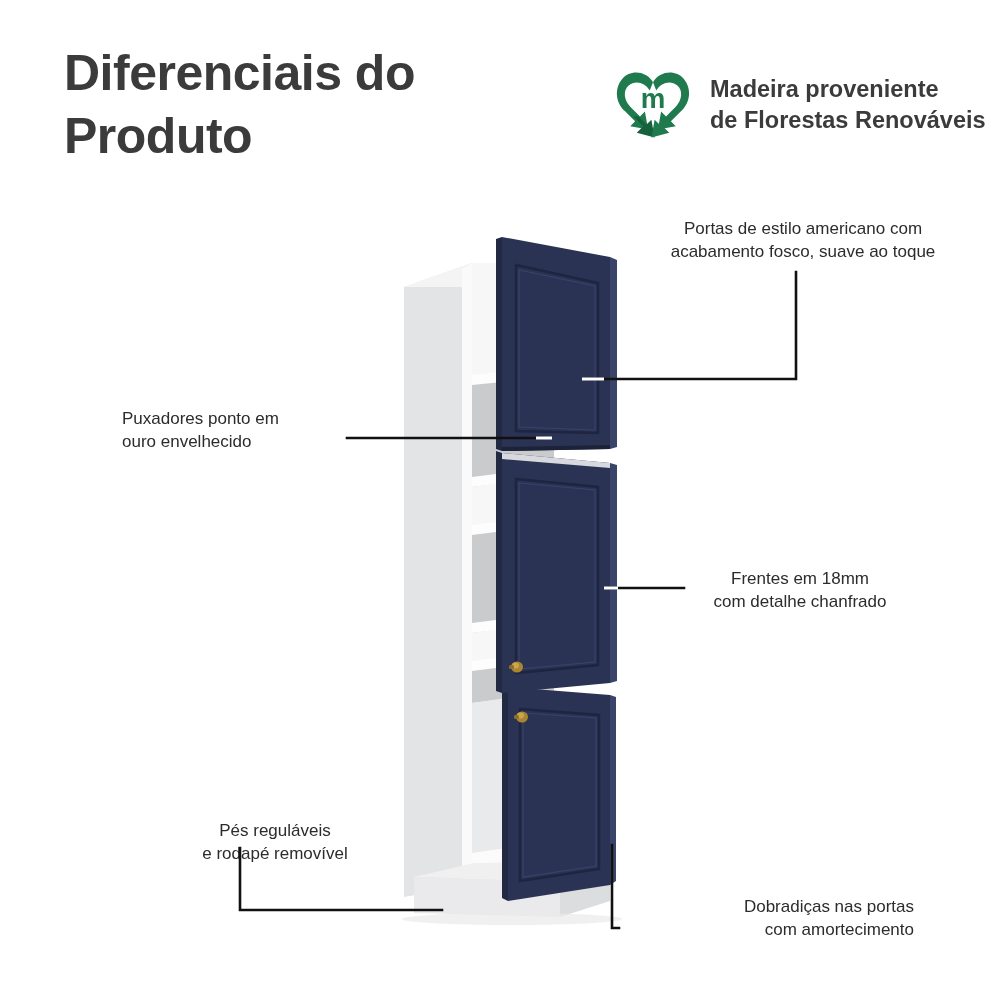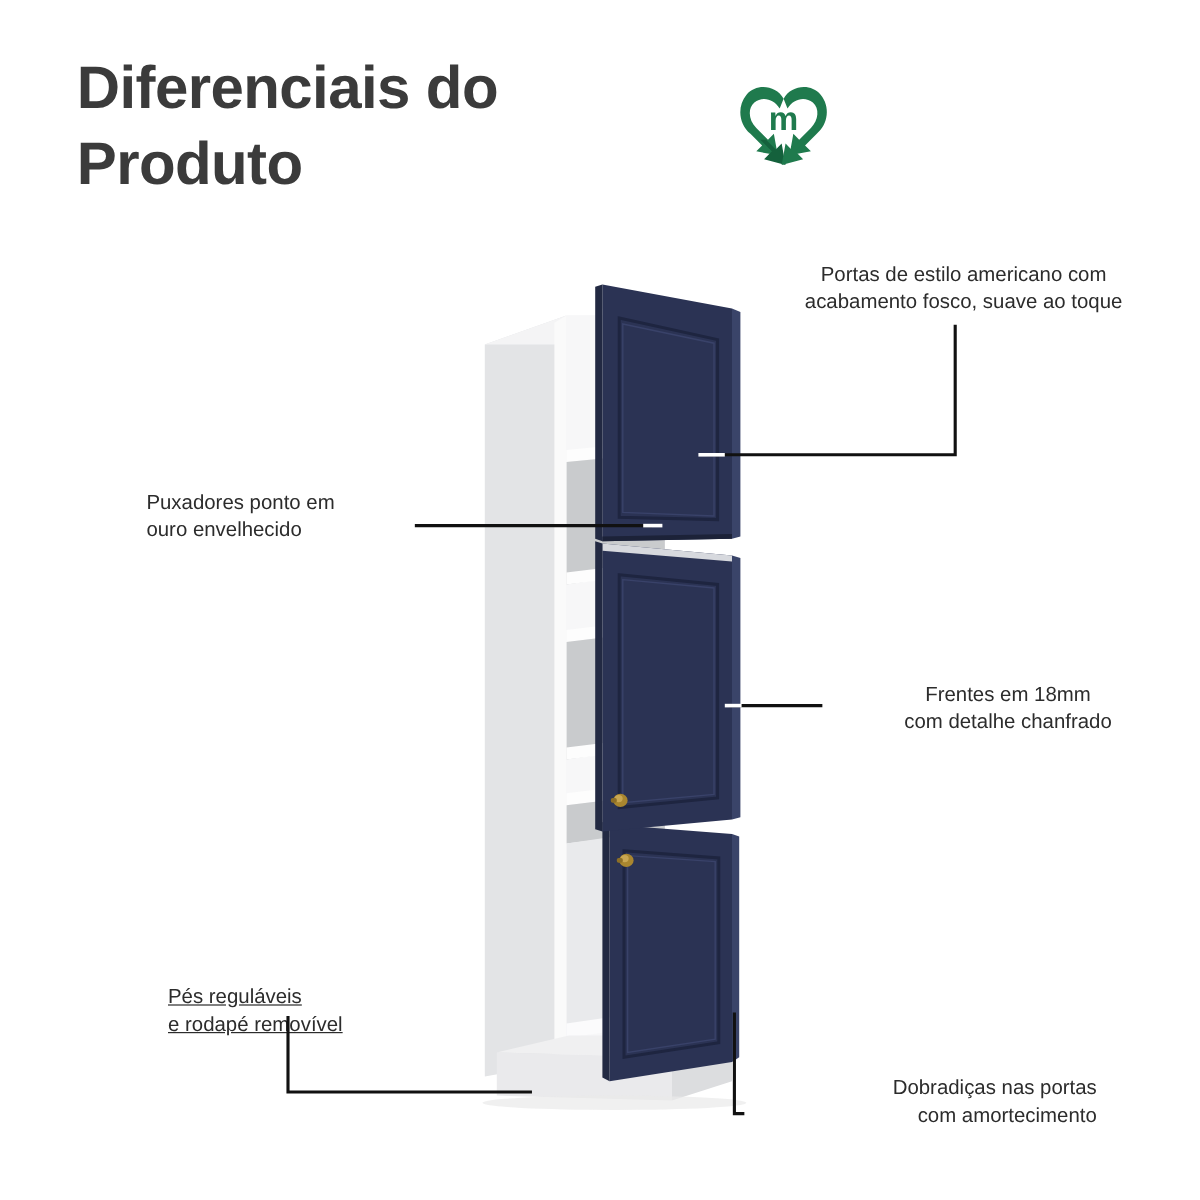--- a/index.html
+++ b/index.html
@@ -60,22 +60,22 @@
     font-size: 17px;
     line-height: 1.35;
     color: #2c2c2c;
     white-space: pre-line;
   }
   .callout.right { text-align: center; }
   .callout.left  { text-align: center; }
 
   #callout-doors      { left: 596px; top: 218px; width: 390px; text-align: center; }
   #callout-handles    { left: 110px; top: 408px; width: 250px; text-align: left; }
-  #callout-fronts     { left: 678px; top: 568px; width: 300px; text-align: center; }
-  #callout-feet       { left: 128px; top: 820px; width: 270px; text-align: left; text-decoration: underline; }
+  #callout-fronts     { left: 638px; top: 568px; width: 300px; text-align: center; }
+  #callout-feet       { left: 128px; top: 820px; width: 270px; text-align: center; }
   #callout-hinges     { left: 612px; top: 896px; width: 290px; text-align: right; }
 
   
   #leaders {
     position: absolute;
     left: 0; top: 0;
     width: 1000px; height: 1000px;
     pointer-events: none;
   }
 
@@ -106,20 +106,22 @@
         <path d="M50 20 C58 6 78 4 88 16 C98 28 96 46 84 56 L72 68 L78 74 L56 78 L60 56 L66 62 L78 50
                  C86 42 87 30 80 24 C72 17 60 20 54 30 Z" fill="#1f7a4d"></path>
 
         <path d="M26 62 L38 74 L30 82 L52 88 L48 66 L42 72 L32 62 Z" fill="#14613c"></path>
 
         <path d="M74 62 L62 74 L70 82 L48 88 L52 66 L58 72 L68 62 Z" fill="#1f7a4d"></path>
 
         <text x="50" y="52" text-anchor="middle" font-family="Liberation Sans, sans-serif" font-size="34" font-weight="bold" fill="#1f7a4d">m</text>
       </svg>
     </div>
+    <div id="eco-text">Madeira proveniente
+de Florestas Renováveis</div>
   </div>
 
   <div class="callout right" id="callout-doors">Portas de estilo americano com
 acabamento fosco, suave ao toque</div>
 
   <div class="callout left" id="callout-handles">Puxadores ponto em
 ouro envelhecido</div>
 
   <div class="callout right" id="callout-fronts">Frentes em 18mm
 com detalhe chanfrado</div>

